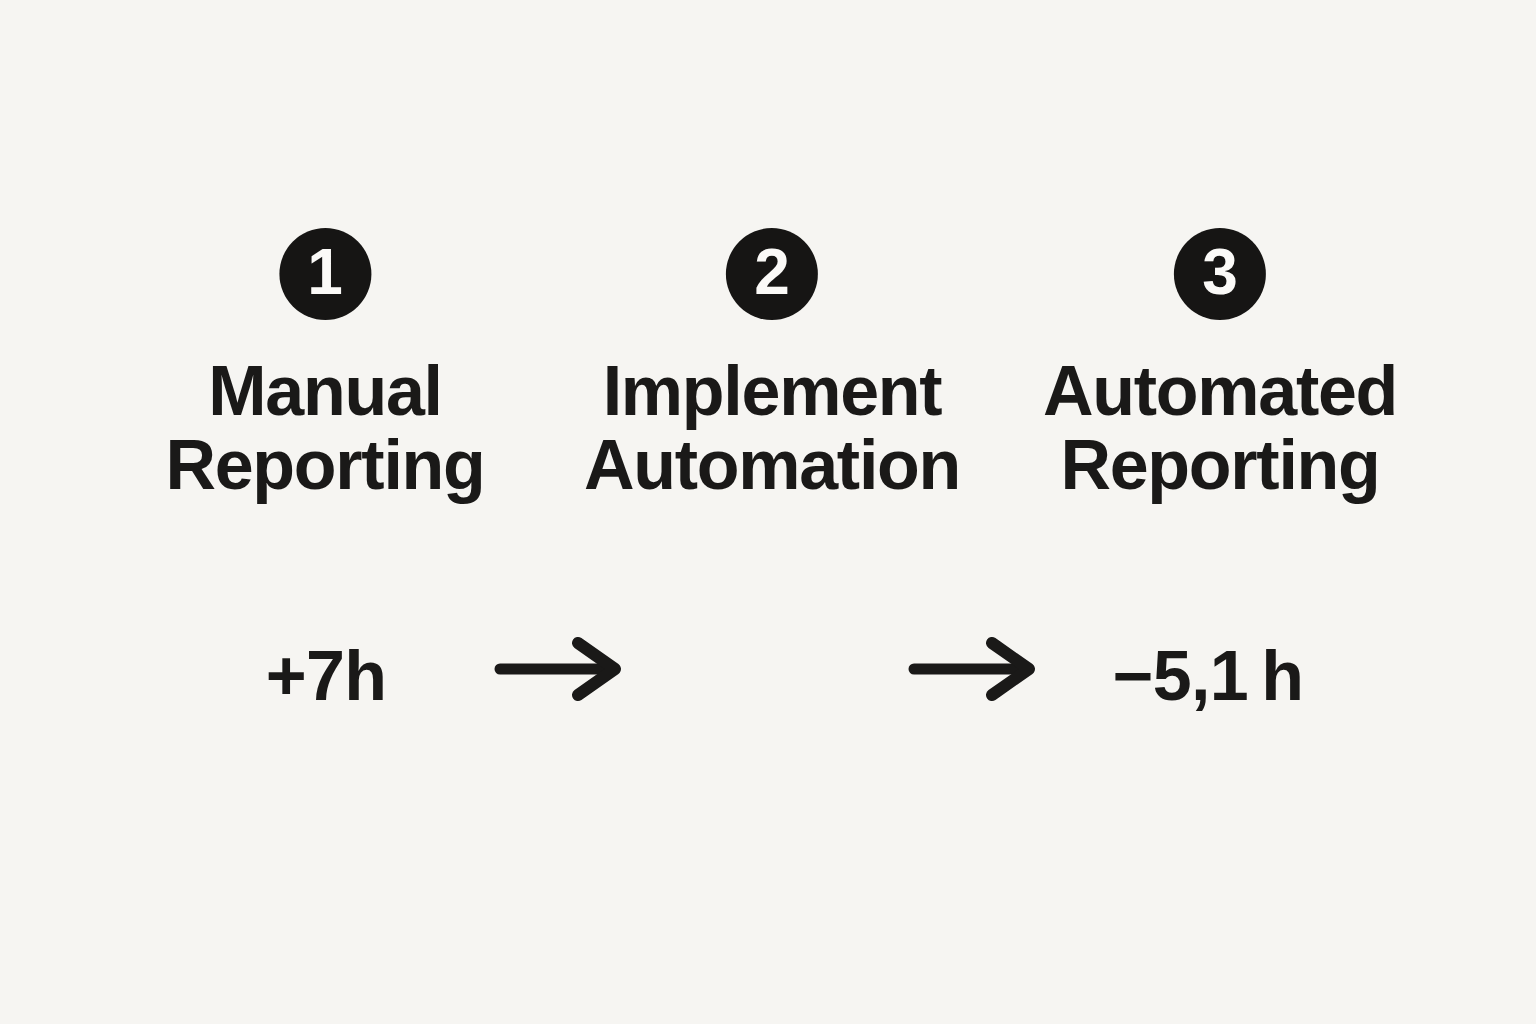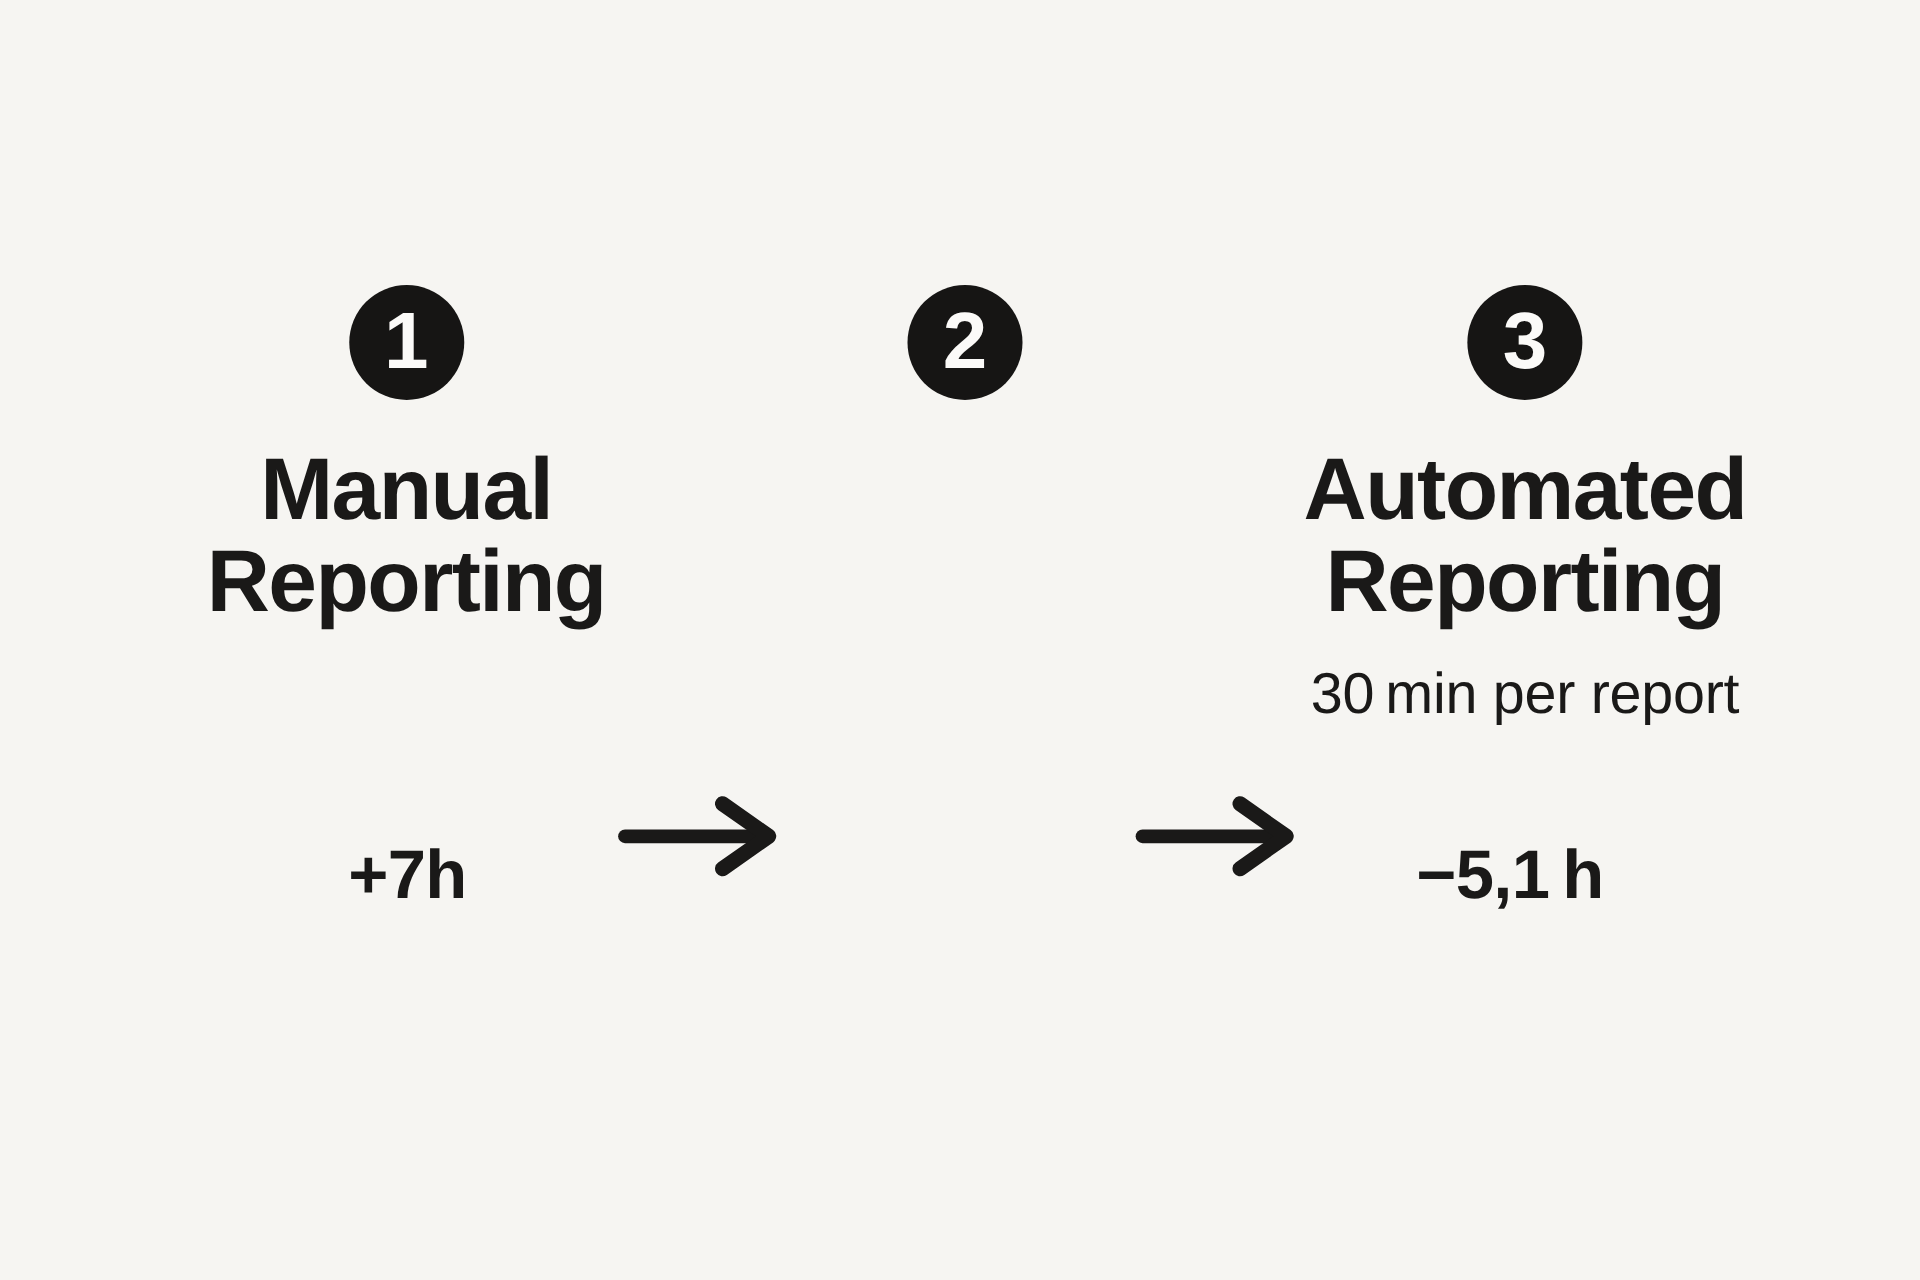--- a/index.html
+++ b/index.html
@@ -69,23 +69,23 @@
     font-size: 46px;
     line-height: 46px;
     font-weight: 400;
     letter-spacing: -0.005em;
   }
   .step-sub:empty { display: none; }
 
   
   .metric {
     position: absolute;
-    top: 657px;
+    top: 634px;
     transform: translateX(-50%);
-    font-size: 55px;
+    font-size: 70px;
     line-height: 85px;
     font-weight: 700;
     letter-spacing: -0.01em;
     white-space: nowrap;
   }
   .metric-before { left: 326px; }
   .metric-after  { left: 1208px; }
 
   .arrow {
     position: absolute;
@@ -113,30 +113,31 @@
       <span class="badge-num">1</span>
     </div>
     <h2 class="step-title">Manual
 Reporting</h2>
   </section>
 
   <section class="step step-2">
     <div class="badge">
       <span class="badge-num">2</span>
     </div>
+    <h2 class="step-title">Implement
+Automation</h2>
 
   </section>
 
   <section class="step step-3">
     <div class="badge">
       <span class="badge-num">3</span>
     </div>
     <h2 class="step-title">Automated
 Reporting</h2>
-    <p class="step-sub">30 min per report</p>
   </section>
 
   <span class="metric metric-before">+7h</span>
 
   <span class="arrow arrow-1" aria-hidden="true">
     <svg viewBox="0 0 128 66">
       <path d="M 6 33 L 114 33" stroke-width="11"></path>
       <path d="M 84 7 L 121 33 L 84 59" stroke-width="12"></path>
     </svg>
   </span>

